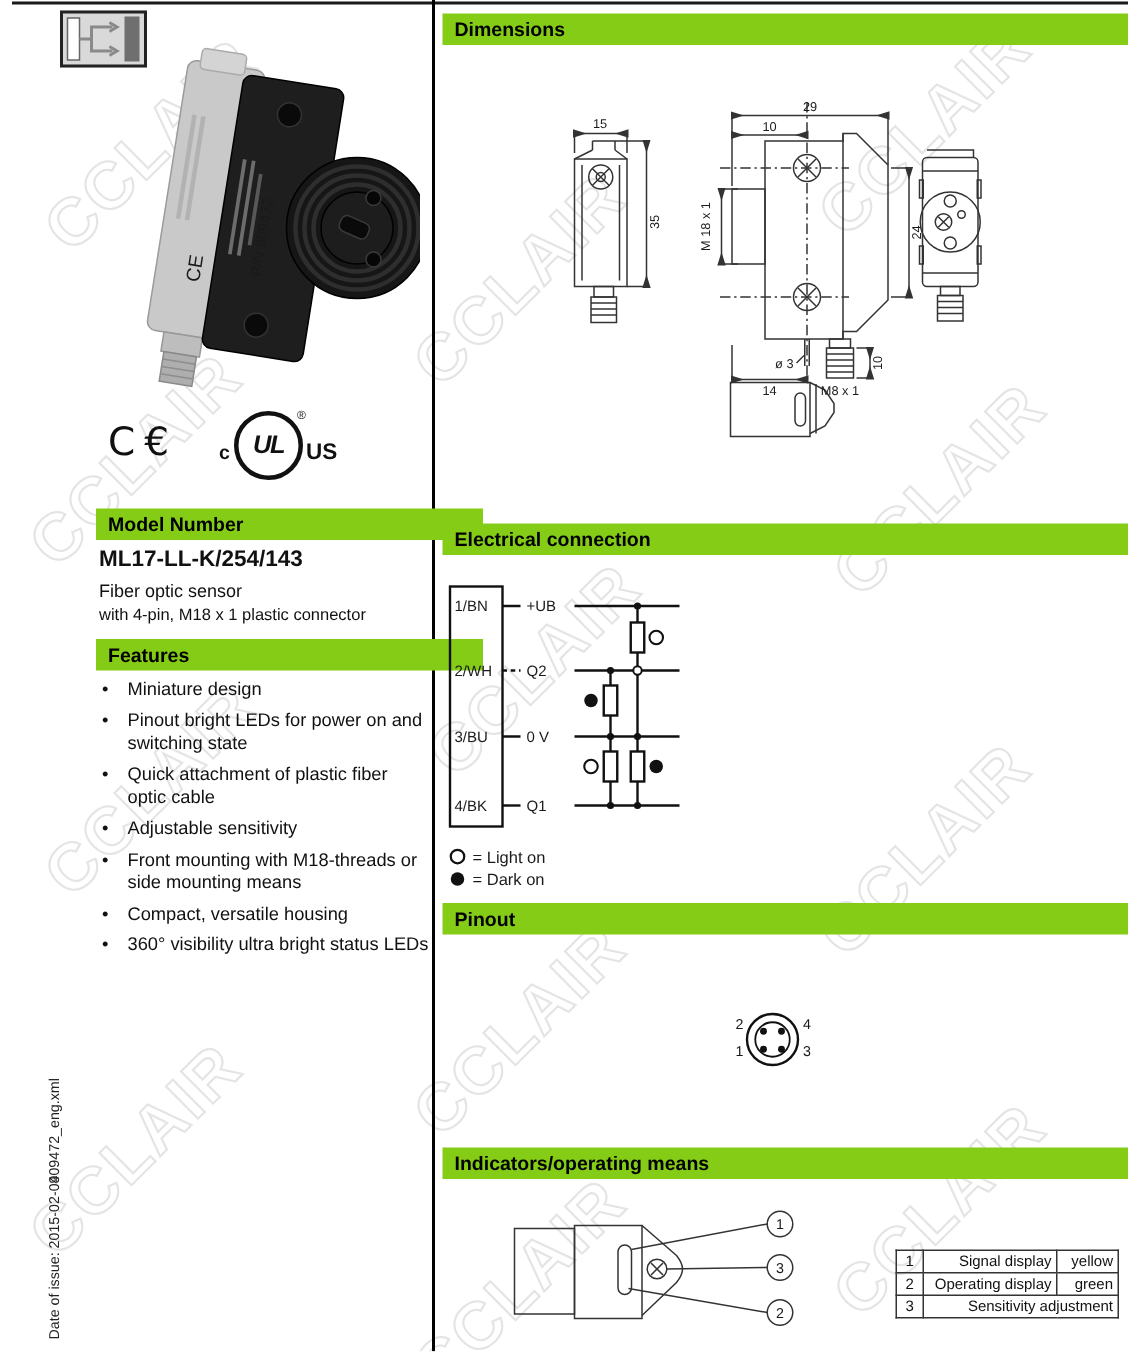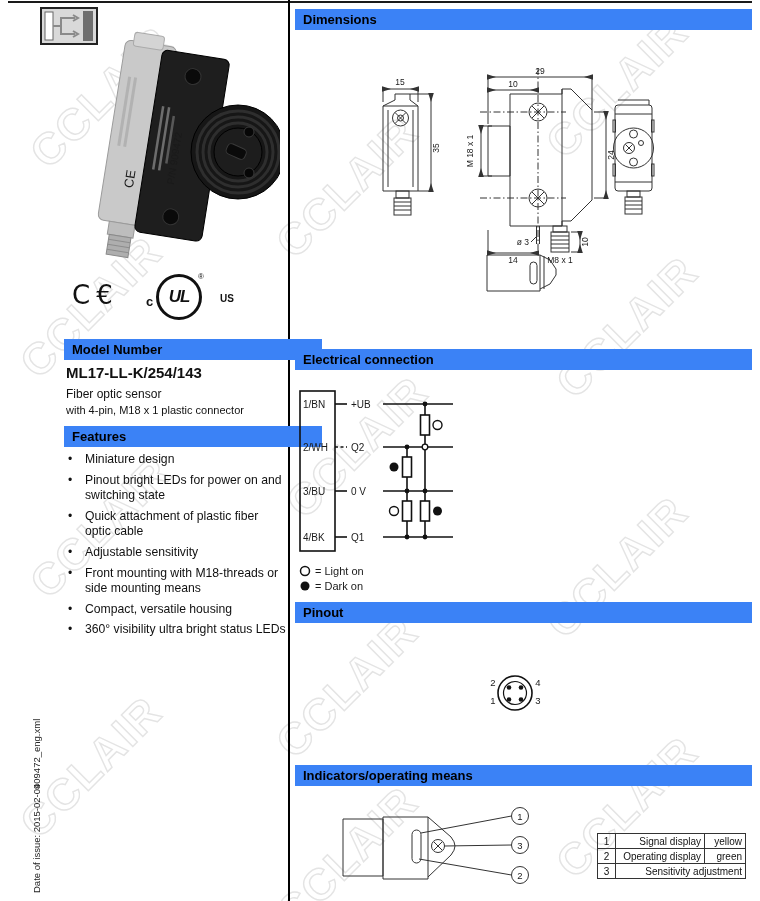--- a/index.html
+++ b/index.html
@@ -3,42 +3,42 @@
 <meta charset="utf-8">
 <style>
   html,body{margin:0;padding:0;background:#fff;}
   #page{position:relative;width:760px;height:901px;background:#fff;overflow:hidden;
         font-family:"Liberation Sans","DejaVu Sans",sans-serif;color:#111;}
   .wm{position:absolute;width:190px;text-align:center;font-weight:bold;font-size:44px;
       letter-spacing:2px;color:transparent;-webkit-text-stroke:1.4px #e4e4e4;
       transform:rotate(-45deg);pointer-events:none;user-select:none;}
   .toprule{position:absolute;left:8px;top:1px;width:744px;height:2px;background:#1a1a1a;}
   .divider{position:absolute;left:288px;top:0;width:2px;height:901px;background:#000;}
-  .bar{position:absolute;background:#3b82f6;height:21px;line-height:21px;
+  .bar{position:absolute;background:#84cc16;height:21px;line-height:21px;
        font-weight:bold;font-size:13px;padding-left:8px;box-sizing:border-box;color:#000;}
   .bar.left{left:64px;width:258px;}
   .bar.right{left:295px;width:457px;}
   .vrot{position:absolute;transform:rotate(-90deg);transform-origin:0 100%;
         white-space:nowrap;font-size:9.5px;color:#222;}
   .iconbox{position:absolute;left:40px;top:7px;width:58px;height:38px;border:2px solid #222;
         background:#d9d9d9;box-sizing:border-box;}
   .modelnum{position:absolute;left:66px;top:364px;font-size:15px;font-weight:bold;}
   .desc1{position:absolute;left:66px;top:387px;font-size:12px;}
   .desc2{position:absolute;left:66px;top:404px;font-size:11px;}
   .features{position:absolute;left:68px;top:452px;width:219px;}
   .feat{display:flex;margin-bottom:5px;font-size:12.2px;line-height:1.28;}
   .feat .b{width:17px;flex:none;}
   .cemark{position:absolute;left:72px;top:280px;font-size:26px;letter-spacing:6px;color:#111;
           font-family:"DejaVu Sans",sans-serif;}
   .ulwrap{position:absolute;left:146px;top:274px;width:86px;height:46px;}
   .ulc{position:absolute;left:0;top:20px;font-size:13px;font-weight:bold;}
   .ulcirc{position:absolute;left:10px;top:0;width:40px;height:40px;border:3px solid #111;
           border-radius:50%;text-align:center;line-height:40px;font-weight:bold;
           font-style:italic;font-size:17px;letter-spacing:-1px;}
-  .ulus{position:absolute;left:58px;top:19px;font-size:10px;font-weight:bold;margin-left:16px;}
+  .ulus{position:absolute;left:58px;top:19px;font-size:15px;font-weight:bold;}
   .ulr{position:absolute;left:52px;top:-2px;font-size:8px;}
   svg{position:absolute;}
   svg text{font-family:"Liberation Sans","DejaVu Sans",sans-serif;fill:#1a1a1a;}
   table.ind{position:absolute;left:597px;top:833px;border-collapse:collapse;font-size:10px;}
   table.ind td{border:1px solid #333;padding:0 3px;height:14px;white-space:nowrap;text-align:right;}
   table.ind td.n{width:11px;text-align:center;}
   table.ind td.l{width:82px;}
   table.ind td.v{width:34px;}
 </style>
 </head>

